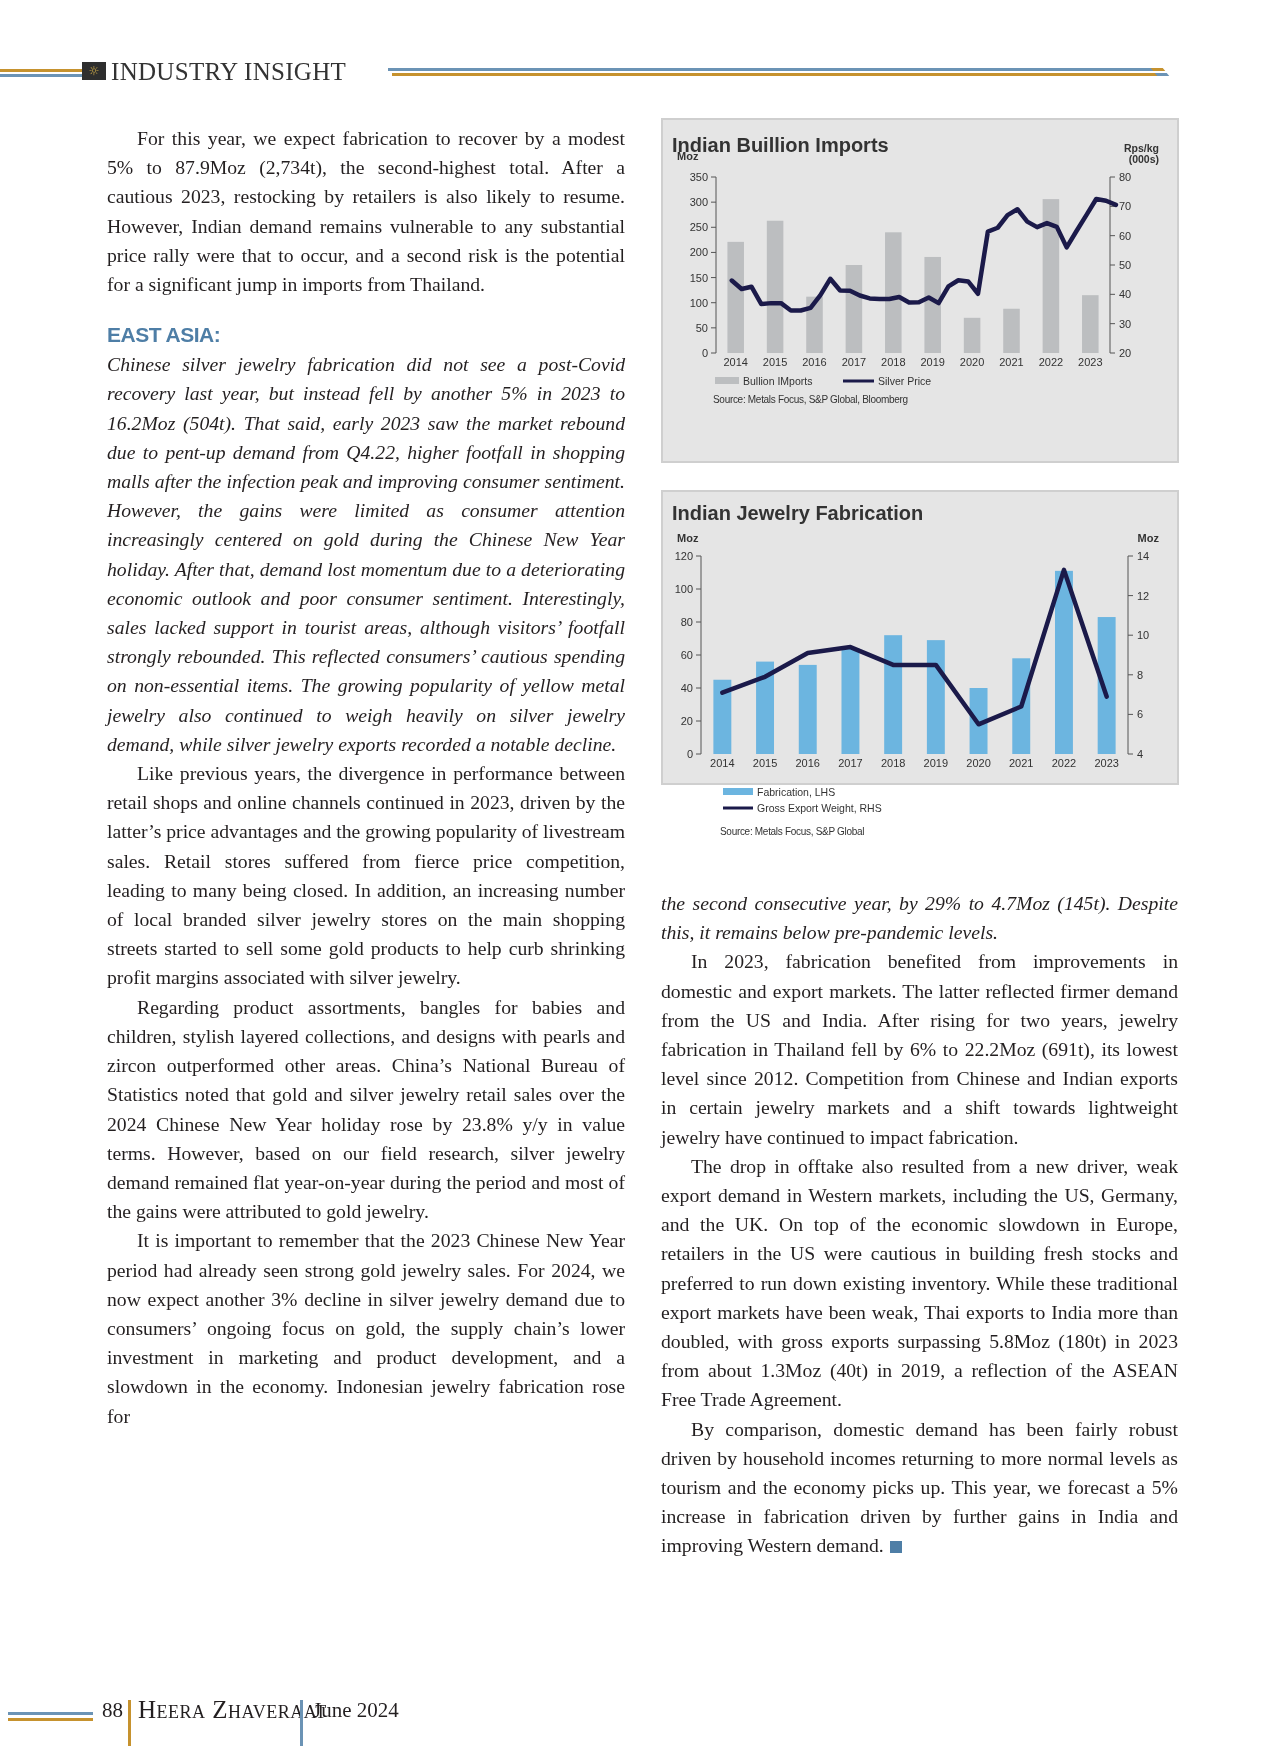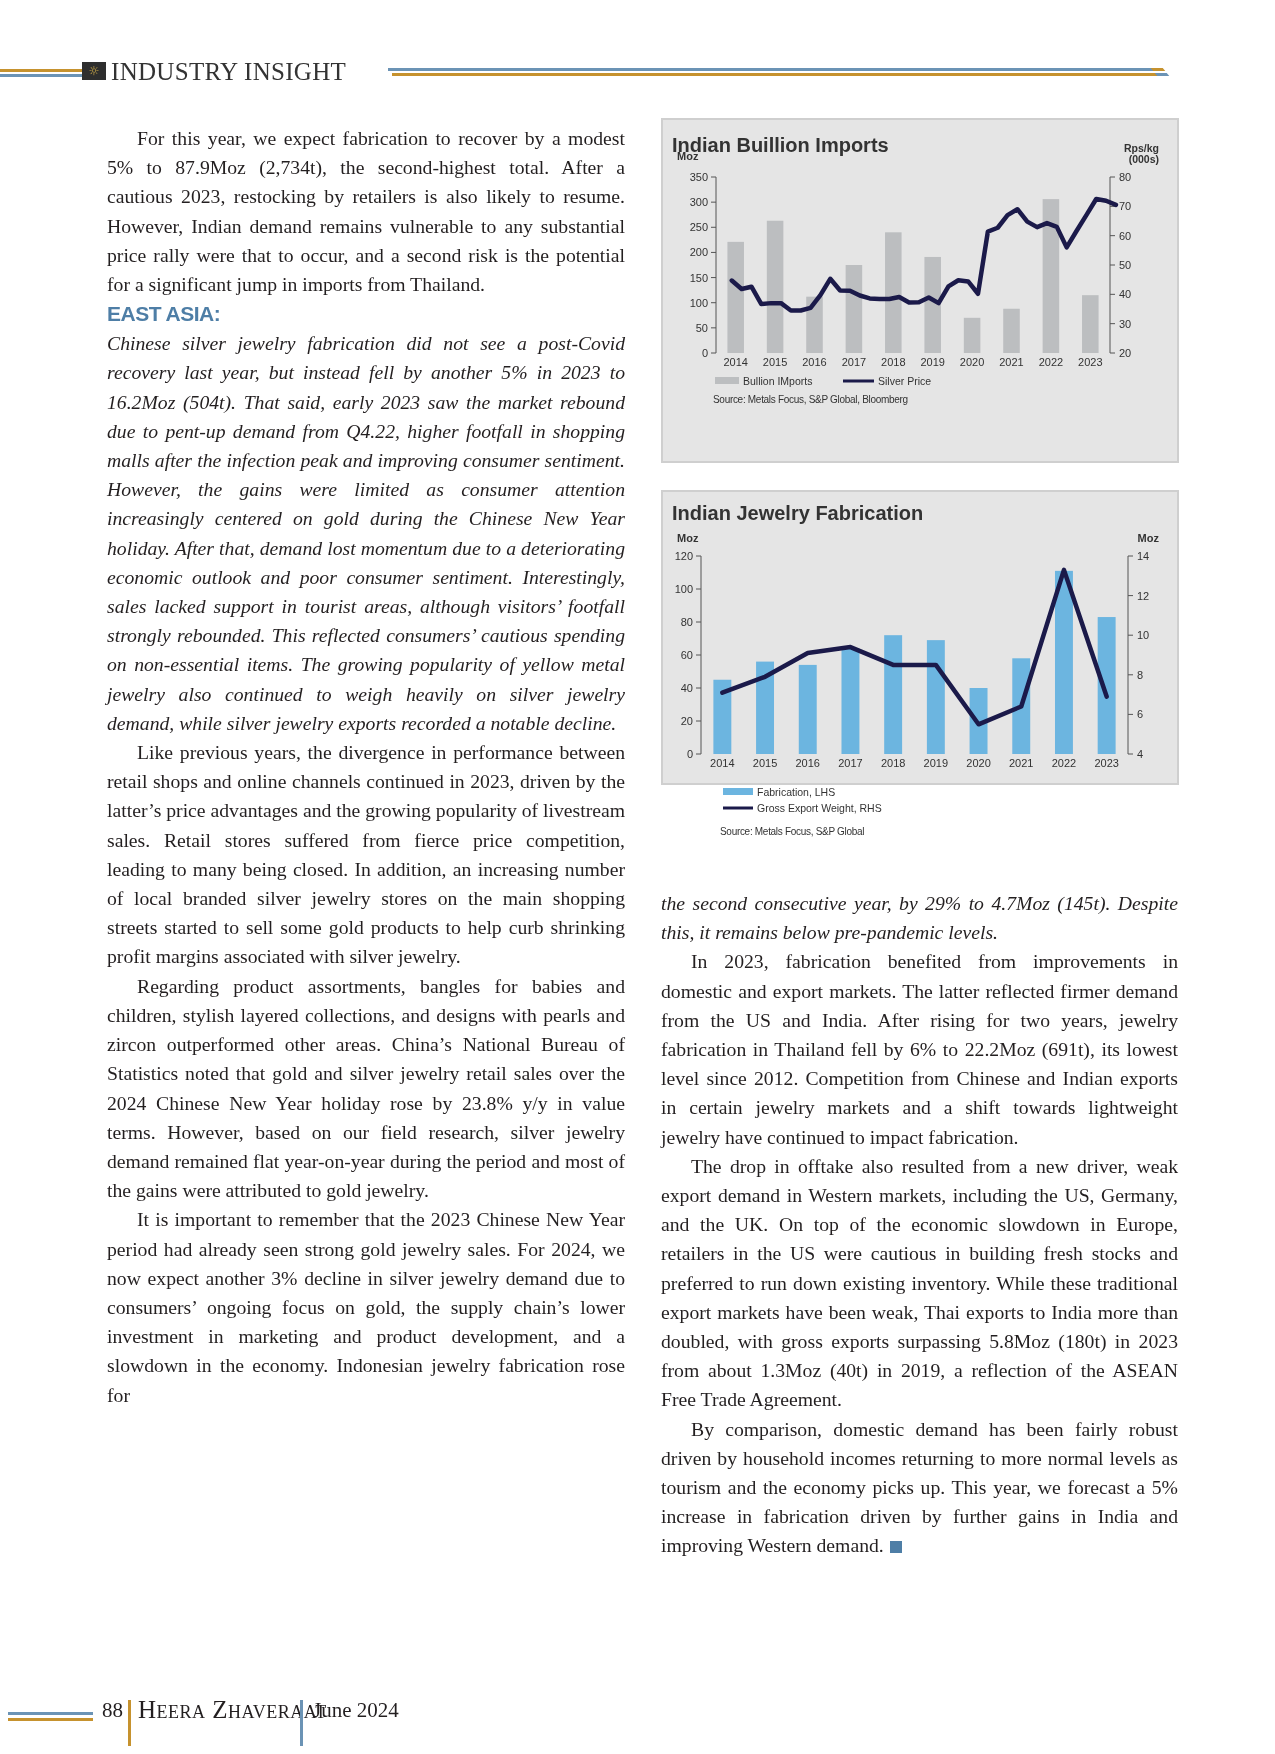--- a/index.html
+++ b/index.html
@@ -44,21 +44,21 @@
   <div class="logo">☼</div>
   <div class="title">INDUSTRY INSIGHT</div>
   <div class="r1"></div>
   <div class="r2"></div>
   <div class="d1"></div>
   <div class="d2"></div>
 </div>
 
 <div class="col colL">
   <p>For this year, we expect fabrication to recover by a modest 5% to 87.9Moz (2,734t), the second-highest total. After a cautious 2023, restocking by retailers is also likely to resume. However, Indian demand remains vulnerable to any substantial price rally were that to occur, and a second risk is the potential for a significant jump in imports from Thailand.</p>
-  <h3 style="margin-top:0;">EAST ASIA:</h3>
+  <h3 style="margin-top:21px;">EAST ASIA:</h3>
   <p class="noind">Chinese silver jewelry fabrication did not see a post-Covid recovery last year, but instead fell by another 5% in 2023 to 16.2Moz (504t). That said, early 2023 saw the market rebound due to pent-up demand from Q4.22, higher footfall in shopping malls after the infection peak and improving consumer sentiment. However, the gains were limited as consumer attention increasingly centered on gold during the Chinese New Year holiday. After that, demand lost momentum due to a deteriorating economic outlook and poor consumer sentiment. Interestingly, sales lacked support in tourist areas, although visitors’ footfall strongly rebounded. This reflected consumers’ cautious spending on non-essential items. The growing popularity of yellow metal jewelry also continued to weigh heavily on silver jewelry demand, while silver jewelry exports recorded a notable decline.</p>
   <p>Like previous years, the divergence in performance between retail shops and online channels continued in 2023, driven by the latter’s price advantages and the growing popularity of livestream sales. Retail stores suffered from fierce price competition, leading to many being closed. In addition, an increasing number of local branded silver jewelry stores on the main shopping streets started to sell some gold products to help curb shrinking profit margins associated with silver jewelry.</p>
   <p>Regarding product assortments, bangles for babies and children, stylish layered collections, and designs with pearls and zircon outperformed other areas. China’s National Bureau of Statistics noted that gold and silver jewelry retail sales over the 2024 Chinese New Year holiday rose by 23.8% y/y in value terms. However, based on our field research, silver jewelry demand remained flat year-on-year during the period and most of the gains were attributed to gold jewelry.</p>
   <p>It is important to remember that the 2023 Chinese New Year period had already seen strong gold jewelry sales. For 2024, we now expect another 3% decline in silver jewelry demand due to consumers’ ongoing focus on gold, the supply chain’s lower investment in marketing and product development, and a slowdown in the economy. Indonesian jewelry fabrication rose for</p>
 </div>
 
 <div class="chart chart1">
   <div class="ct" style="top:14px;">Indian Buillion Imports</div>
   <svg id="c1" width="514" height="341">
       <text x="14" y="40" font-size="11" font-weight="bold" fill="#333">Moz</text>

